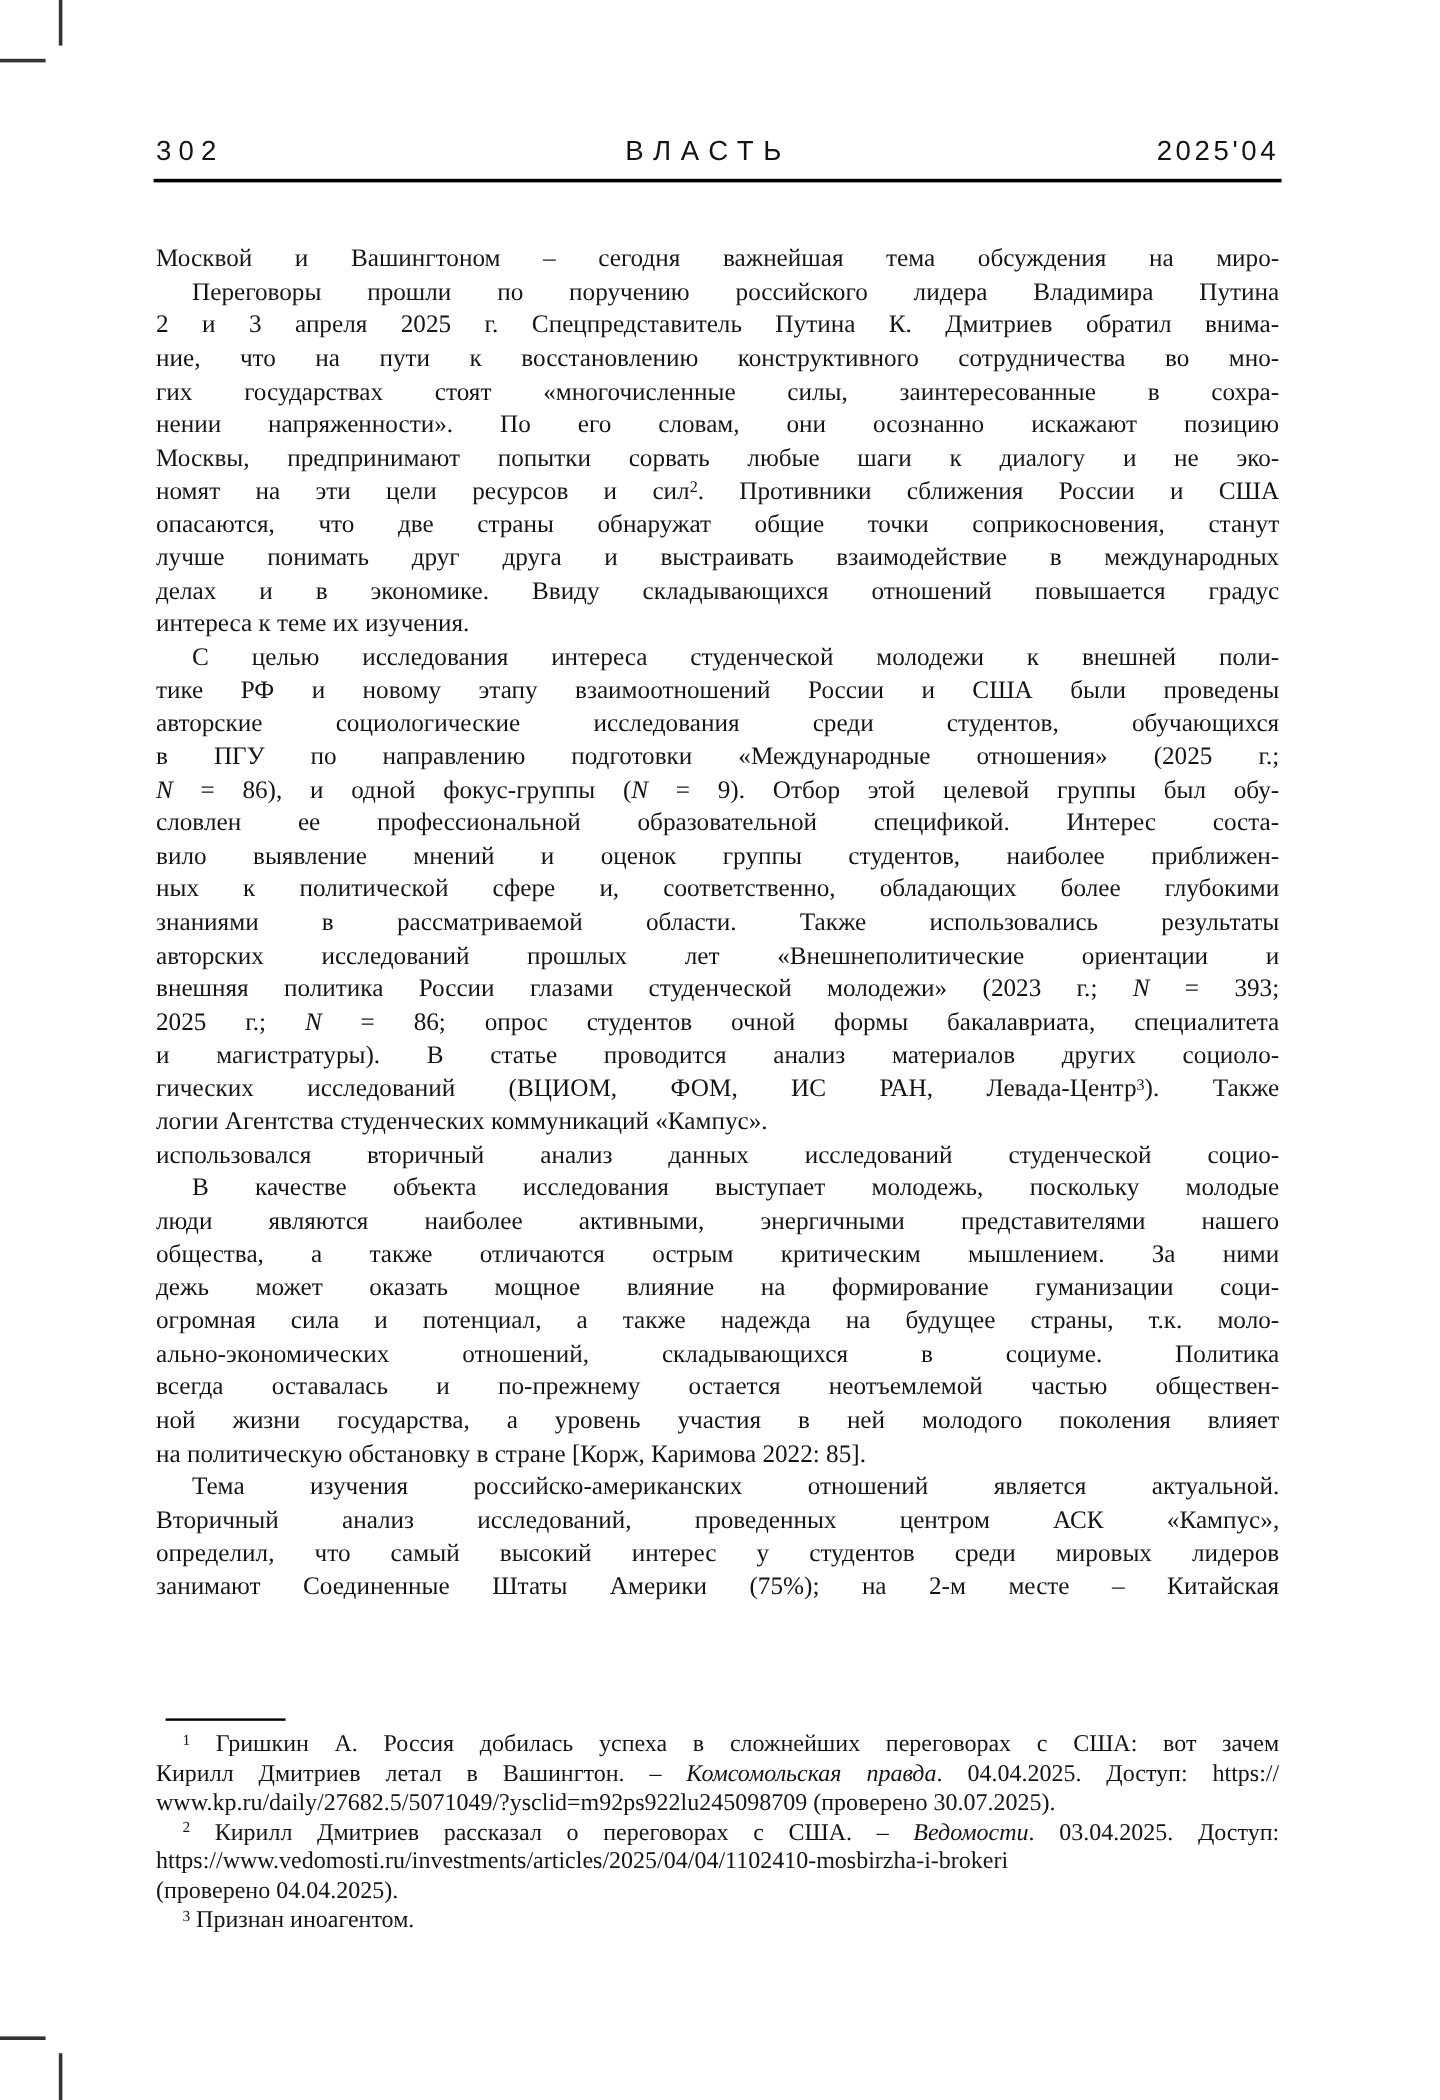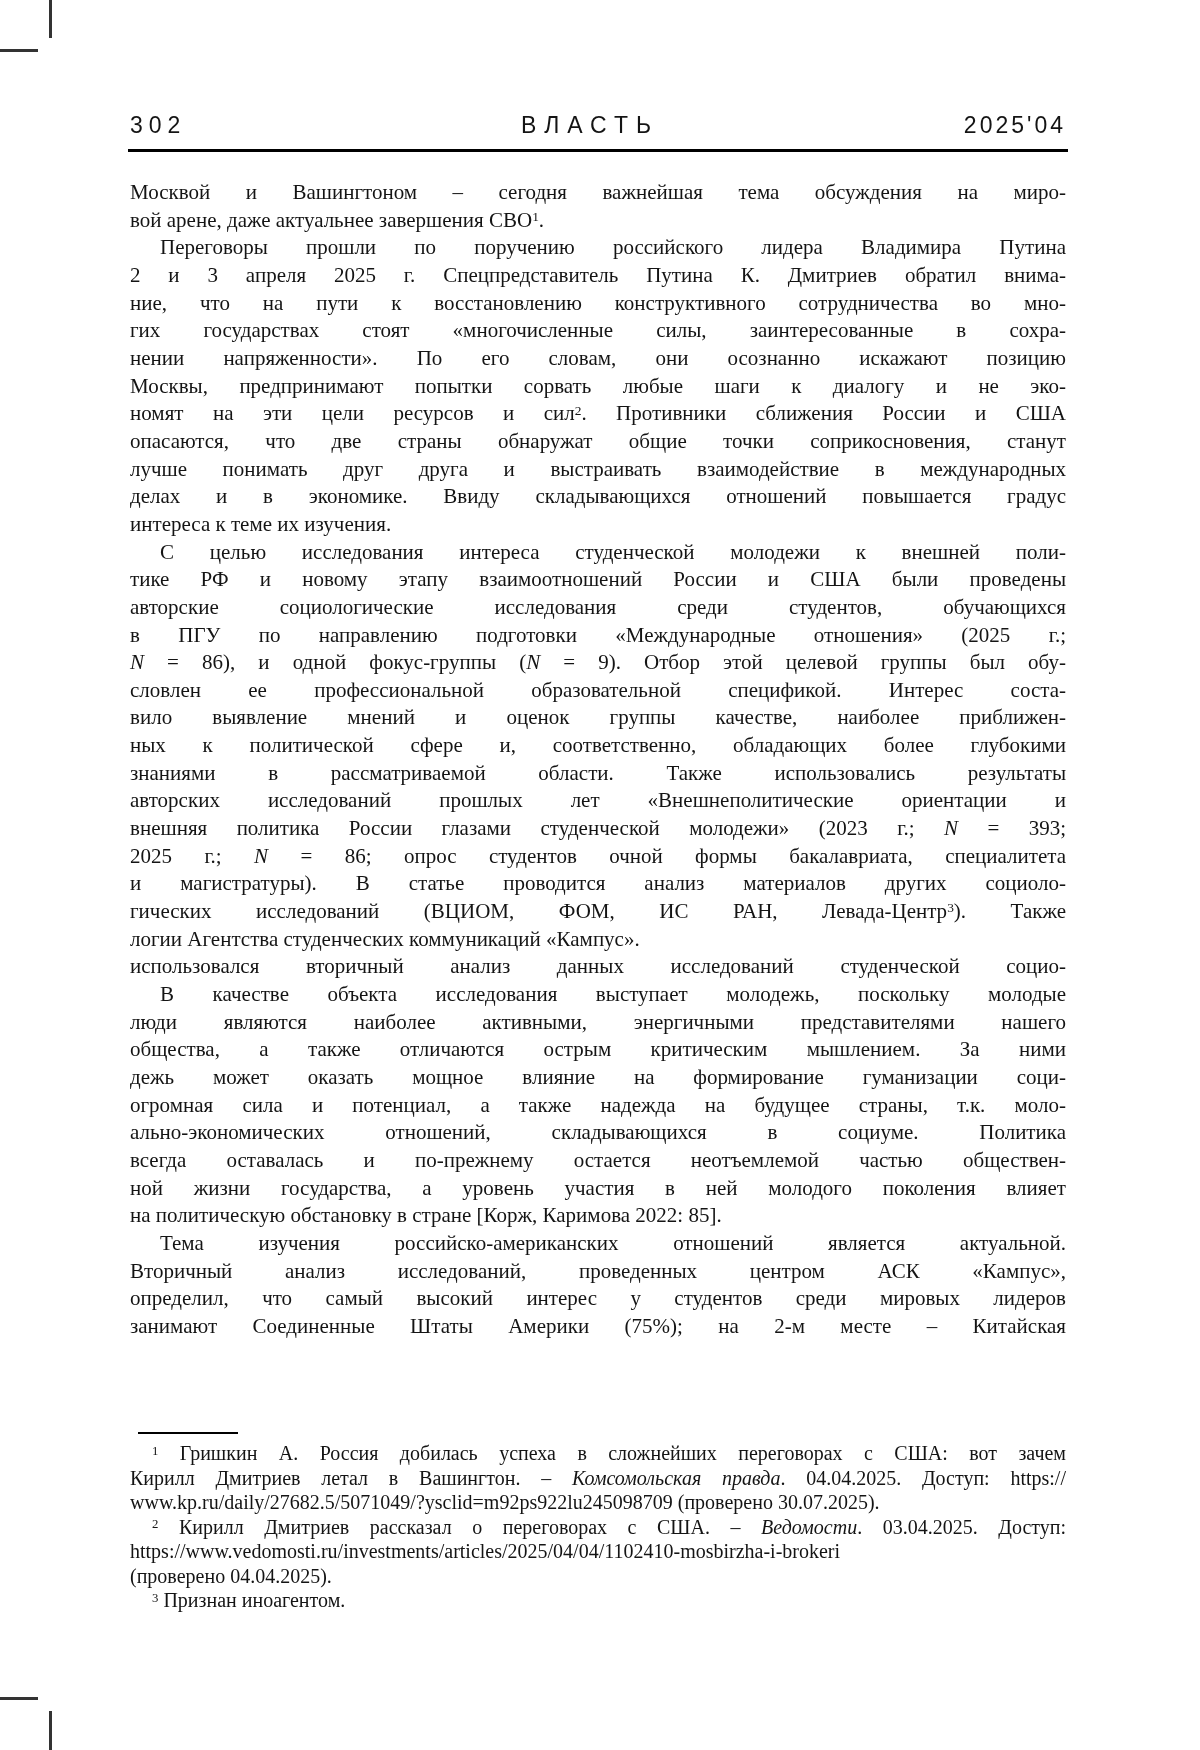--- a/index.html
+++ b/index.html
@@ -24,21 +24,21 @@
   }
   .page-number   { letter-spacing: 6px; }
   .journal-title { letter-spacing: 8px; margin-left: 30px; text-align: right; }
   .issue-label   { letter-spacing: 3px; }
   .header-rule {
     position: absolute; left: 128px; top: 149px;
     width: 940px; height: 3px; background: #000000;
   }
   
   #body-root {
-    position: absolute; left: 130px; top: 179px; width: 936px;
+    position: absolute; left: 130px; top: 202px; width: 936px;
     font-size: 21px; line-height: 27.65px;
   }
   .para { margin: 0; }
   .para.indent .line:first-child { text-indent: 30px; }
   .line { text-align: left; white-space: normal; }
   .line.j { text-align: justify; text-align-last: justify; }
   .line sup {
     font-size: 64%; line-height: 0;
     position: relative; top: -0.42em; vertical-align: baseline;
   }
@@ -71,21 +71,20 @@
   <div class="page-header">
     <span class="page-number">302</span>
     <span class="journal-title">ВЛАСТЬ</span>
     <span class="issue-label">2025'04</span>
   </div>
   <div class="header-rule"></div>
 
   <main id="body-root">
       <div class="para">
         <div class="line j"><span>Москвой и Вашингтоном – сегодня важнейшая тема обсуждения на миро-</span></div>
-        <div class="line"><span>вой арене, даже актуальнее завершения СВО</span><sup>1</sup><span>.</span></div>
       </div>
       <div class="para indent">
         <div class="line j"><span>Переговоры прошли по поручению российского лидера Владимира Путина</span></div>
         <div class="line j"><span>2 и 3 апреля 2025 г. Спецпредставитель Путина К. Дмитриев обратил внима-</span></div>
         <div class="line j"><span>ние, что на пути к восстановлению конструктивного сотрудничества во мно-</span></div>
         <div class="line j"><span>гих государствах стоят «многочисленные силы, заинтересованные в сохра-</span></div>
         <div class="line j"><span>нении напряженности». По его словам, они осознанно искажают позицию</span></div>
         <div class="line j"><span>Москвы, предпринимают попытки сорвать любые шаги к диалогу и не эко-</span></div>
         <div class="line j"><span>номят на эти цели ресурсов и сил</span><sup>2</sup><span>. Противники сближения России и США</span></div>
         <div class="line j"><span>опасаются, что две страны обнаружат общие точки соприкосновения, станут</span></div>
@@ -93,21 +92,21 @@
         <div class="line j"><span>делах и в экономике. Ввиду складывающихся отношений повышается градус</span></div>
         <div class="line"><span>интереса к теме их изучения.</span></div>
       </div>
       <div class="para indent">
         <div class="line j"><span>С целью исследования интереса студенческой молодежи к внешней поли-</span></div>
         <div class="line j"><span>тике РФ и новому этапу взаимоотношений России и США были проведены</span></div>
         <div class="line j"><span>авторские социологические исследования среди студентов, обучающихся</span></div>
         <div class="line j"><span>в ПГУ по направлению подготовки «Международные отношения» (2025 г.;</span></div>
         <div class="line j"><em>N</em><span> = 86), и одной фокус-группы (</span><em>N</em><span> = 9). Отбор этой целевой группы был обу-</span></div>
         <div class="line j"><span>словлен ее профессиональной образовательной спецификой. Интерес соста-</span></div>
-        <div class="line j"><span>вило выявление мнений и оценок группы качестве, наиболее приближен-</span></div>
+        <div class="line j"><span>вило выявление мнений и оценок группы студентов, наиболее приближен-</span></div>
         <div class="line j"><span>ных к политической сфере и, соответственно, обладающих более глубокими</span></div>
         <div class="line j"><span>знаниями в рассматриваемой области. Также использовались результаты</span></div>
         <div class="line j"><span>авторских исследований прошлых лет «Внешнеполитические ориентации и</span></div>
         <div class="line j"><span>внешняя политика России глазами студенческой молодежи» (2023 г.; </span><em>N</em><span> = 393;</span></div>
         <div class="line j"><span>2025 г.; </span><em>N</em><span> = 86; опрос студентов очной формы бакалавриата, специалитета</span></div>
         <div class="line j"><span>и магистратуры). В статье проводится анализ материалов других социоло-</span></div>
         <div class="line j"><span>гических исследований (ВЦИОМ, ФОМ, ИС РАН, Левада-Центр</span><sup>3</sup><span>). Также</span></div>
         <div class="line"><span>логии Агентства студенческих коммуникаций «Кампус».</span></div>
         <div class="line j"><span>использовался вторичный анализ данных исследований студенческой социо-</span></div>
       </div>

